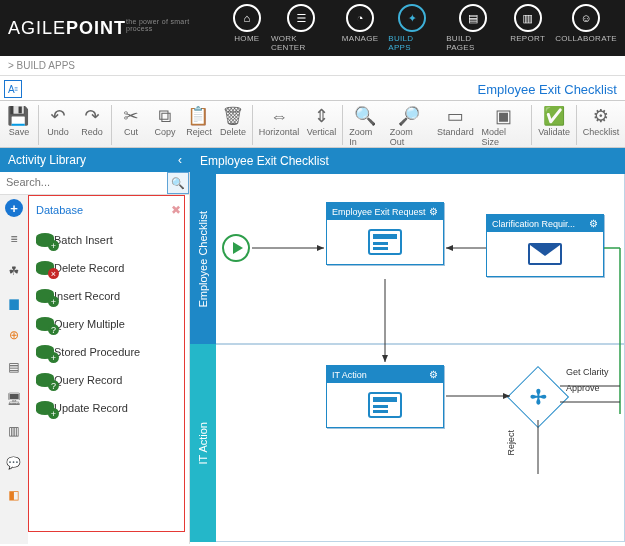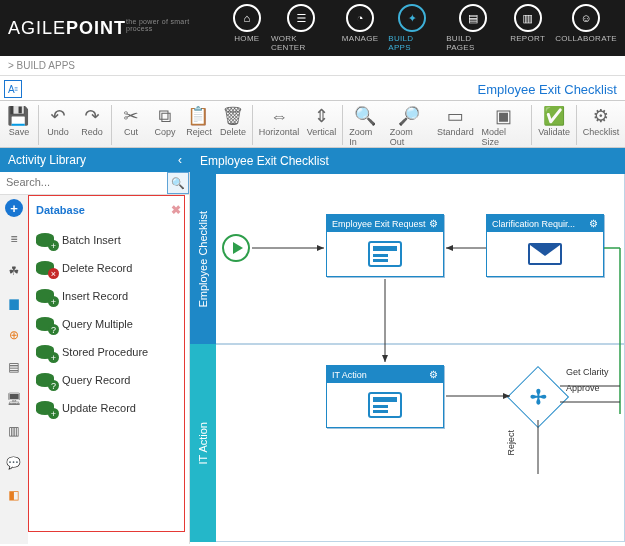--- a/index.html
+++ b/index.html
@@ -39,23 +39,23 @@
   .sidebar { width: 190px; display:flex; flex-direction:column; border-right:1px solid #ddd; }
   .search-row { display:flex; align-items:flex-start; border-bottom:1px solid #ddd;gap:10px; }
   .search-input { flex:1; border:none; padding:4px 6px; font-size:11px; outline:none; }
   .search-btn { width:22px; height:22px; border:1px solid #5fa3d6; display:flex; align-items:center; justify-content:center; color:#1976d2; background:#eaf4fb; cursor:pointer; }
   .body-row { display:flex; flex:1; overflow:hidden; }
   .iconrail { width:28px; background:#f2f2f2; display:flex; flex-direction:column; align-items:center; padding-top:4px; gap:12px; }
   .rail-ic { width:20px; height:20px; display:flex; align-items:center; justify-content:center; font-size:12px; color:#555; }
   .rail-plus { width:18px; height:18px; border-radius:50%; background:#1976d2; color:#fff; display:flex; align-items:center; justify-content:center; font-size:13px; font-weight:bold; }
   .catpanel { flex:1; position:relative; padding:4px 4px; }
   .red-outline { position:absolute; inset:0 4px 12px 0; border:1.5px solid #e53935; pointer-events:none; }
-  .cat-title { color:#1976d2; font-weight:bold; font-size:11px; padding:4px 4px 10px 4px; display:flex; align-items:center; justify-content:space-between; }
+  .cat-title { color:#1976d2; font-weight:normal; font-size:11px; padding:4px 4px 10px 4px; display:flex; align-items:center; justify-content:space-between; }
   .cat-x { color:#e59aa0; font-size:12px; }
-  .cat-item { display:flex; align-items:center; gap:8px; padding:6px 4px 8px 4px; font-size:11px; color:#333; cursor:grab; }
+  .cat-item { display:flex; align-items:center; gap:0; padding:6px 4px 8px 4px; font-size:11px; color:#333; cursor:grab; }
   .db-ic { width:18px; height:14px; position:relative; }
   .db-ic::before { content:""; position:absolute; inset:0; background:#2e7d32; border-radius:50%/30%; }
   .db-ic::after { content:""; position:absolute; right:-5px; bottom:-4px; width:11px; height:11px; border-radius:50%; background:#2e7d32; color:#fff; font-size:9px; display:flex; align-items:center; justify-content:center; }
   .db-add::after  { content:"+"; background:#2e7d32; }
   .db-del::after  { content:"×"; background:#c62828; }
   .db-q::after    { content:"?"; background:#2e7d32; }
 
   
   .canvas-wrap { flex:1; position:relative; background:#fff; }
   .swimlane-header { background:#1e88c7; color:#fff; padding:6px 10px; font-size:12px; }
@@ -273,21 +273,21 @@
   <div class="canvas-wrap">
     <div class="swimlane-header">Employee Exit Checklist</div>
     <div class="swimlanes">
       <div class="lane lane1">
         <div class="lane-label">
             <span>Employee Checklist</span>
           </div>
         <div class="lane-body">
           <div class="start-circle"></div>
 
-          <div class="task" style="left:110px; top:40px;">
+          <div class="task" style="left:110px; top:28px;">
             <div class="task-hd">
                 <span>Employee Exit Request</span>
                 <span class="gear">⚙</span>
               </div>
             <div class="task-bd">
                 <div class="form-ic"></div>
               </div>
           </div>
 
           <div class="task" style="left:270px; top:40px;">

